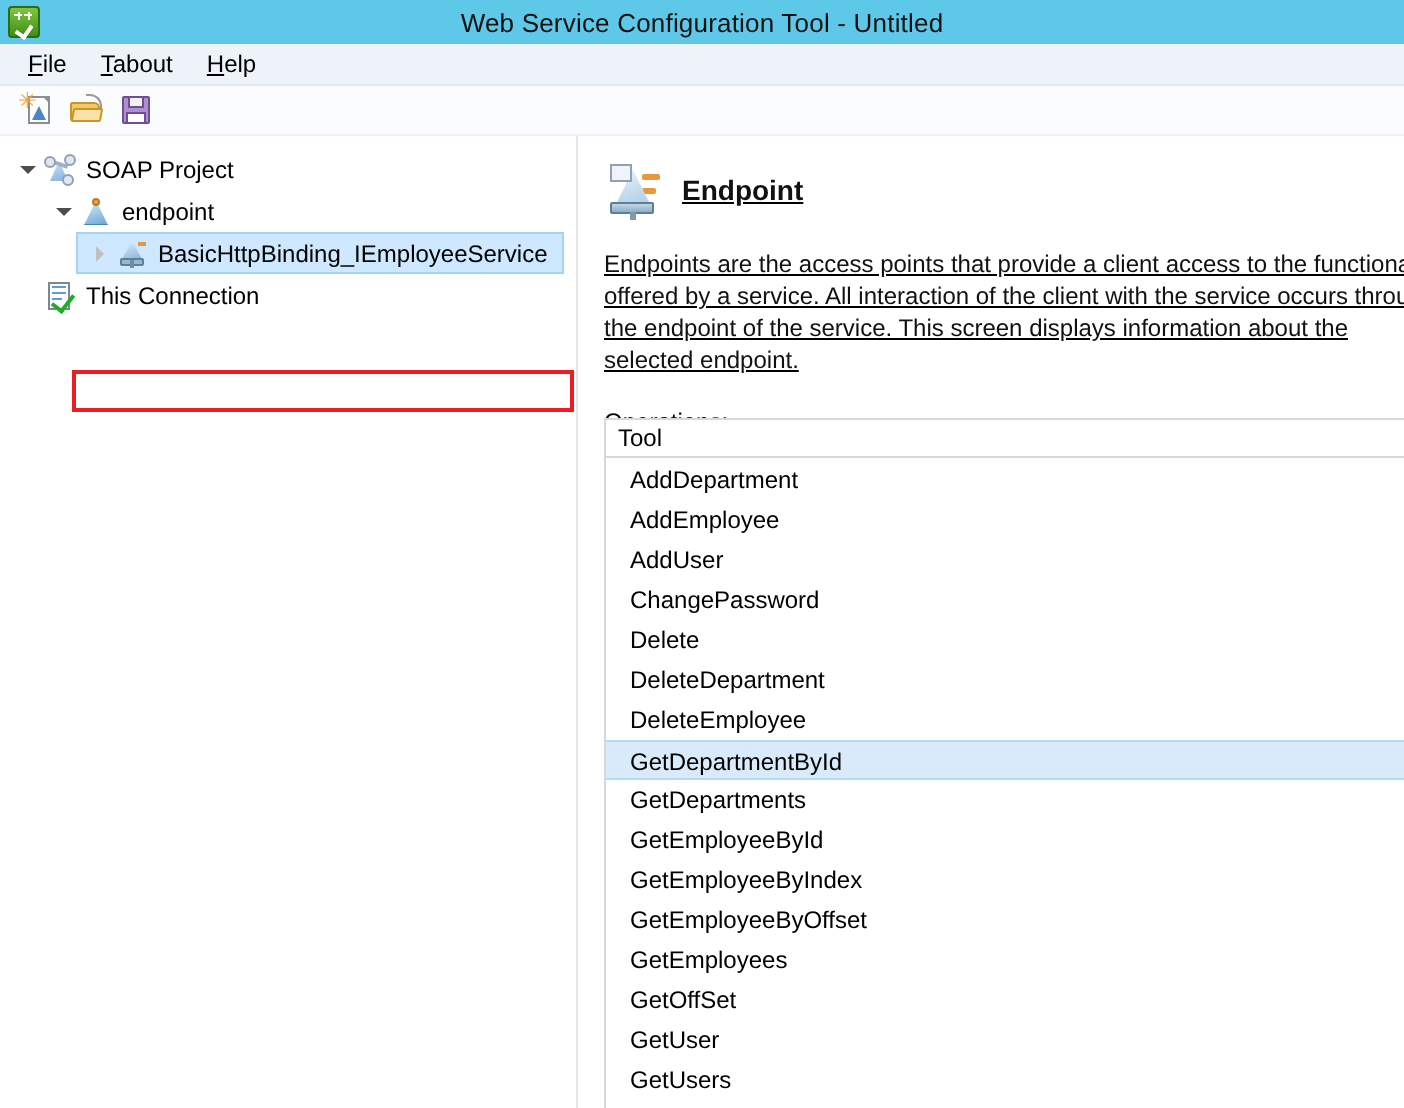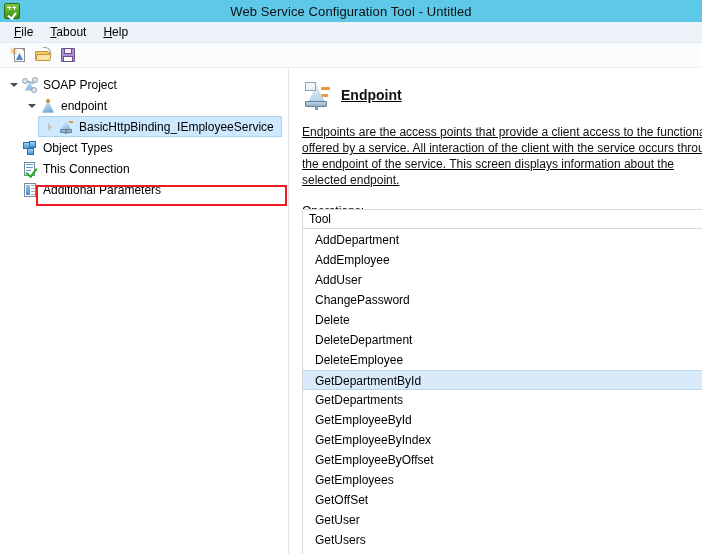--- a/index.html
+++ b/index.html
@@ -617,46 +617,30 @@
           </span>
         <span class="ticon ic-binding">
           <span class="cone"></span>
             <span class="arm"></span>
             <span class="base"></span>
             <span class="stem"></span>
         </span>
         <span class="tlabel">BasicHttpBinding_IEmployeeService</span>
       </div>
 
-      <div class="tnode lvl-flat">
-        <span class="ticon ic-objtypes">
-          <span class="c1"></span>
-            <span class="c2"></span>
-            <span class="c3"></span>
-        </span>
-        <span class="tlabel">Object Types</span>
-      </div>
 
       <div class="tnode lvl-flat">
         <span class="ticon ic-testconn">
           <span class="pg"></span>
             <span class="lines"></span>
             <span class="check"></span>
         </span>
         <span class="tlabel">This Connection</span>
       </div>
 
-      <div class="tnode lvl-flat">
-        <span class="ticon ic-params">
-          <span class="pg"></span>
-            <span class="blk"></span>
-            <span class="rows"></span>
-        </span>
-        <span class="tlabel">Additional Parameters</span>
-      </div>
 
     </div>
     <div class="redbox"></div>
   </div>
 
   <div class="splitter"></div>
 
   <div class="detail-pane">
     <div class="detail-header">
       <span class="ep-icon">

